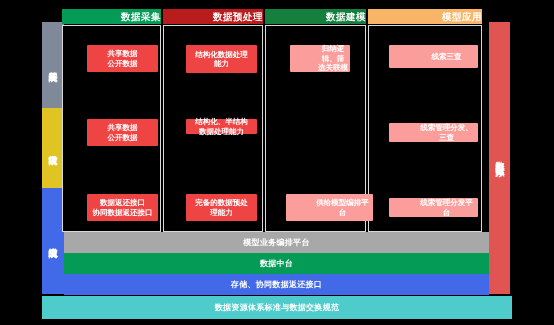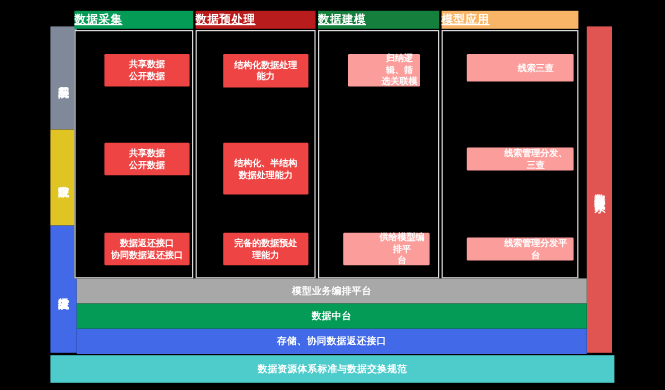--- a/index.html
+++ b/index.html
@@ -63,26 +63,25 @@
     text-orientation: upright;
     letter-spacing: 1px;
   }
 
   
   .col-head {
     position: absolute;
     top: 9px;
     height: 15px;
     line-height: 15px;
-    text-align: left;
+    text-align: right;
     color: #ffffff;
     font-size: 9.5px;
     font-weight: bold;
     letter-spacing: 0.5px;
-    text-decoration: underline;
   }
 
   
   .col-body {
     position: absolute;
     top: 25px;
     height: 207px;
     background: #000000;
     border: 1px solid #d9d9d9;
     box-sizing: border-box;
@@ -156,26 +155,26 @@
   <div class="col-body" style="left:163px; width:100px;"></div>
   <div class="col-body" style="left:265px; width:101px;"></div>
   <div class="col-body" style="left:368px; width:114px;"></div>
 
   <div class="chip teal" style="left:87px; width:71px; top:45px; height:27px;">共享数据<br>公开数据</div>
   <div class="chip teal" style="left:186px; width:71px; top:45px; height:28px;">结构化数据处理<br>能力</div>
   <div class="chip rose" style="left:290px; width:60px; top:45px; height:27px;">归纳逻辑、筛<br>选关联模</div>
   <div class="chip rose" style="left:389px; width:89px; top:45px; height:23px;">线索三查</div>
 
   <div class="chip teal" style="left:87px; width:71px; top:119px; height:27px;">共享数据<br>公开数据</div>
-  <div class="chip teal" style="left:186px; width:71px; top:119px; height:43px;">结构化、半结构<br>数据处理能力</div>
+  <div class="chip teal" style="left:186px; width:71px; top:119px; height:15px;">结构化、半结构<br>数据处理能力</div>
   <div class="chip rose" style="left:389px; width:89px; top:123px; height:19px;">线索管理分发、三查</div>
 
   <div class="chip teal" style="left:87px; width:71px; top:194px; height:27px;">数据返还接口<br>协同数据返还接口</div>
   <div class="chip teal" style="left:186px; width:71px; top:194px; height:27px;">完备的数据预处<br>理能力</div>
-  <div class="chip rose" style="left:286px; width:72px; top:194px; height:27px;">供给模型编排平<br>台</div>
+  <div class="chip rose" style="left:286px; width:87px; top:194px; height:27px;">供给模型编排平<br>台</div>
   <div class="chip rose" style="left:389px; width:89px; top:198px; height:19px;">线索管理分发平台</div>
 
   <div class="bar bar-gray" style="left:64px; top:232px; width:425px;">模型业务编排平台</div>
   <div class="bar bar-green" style="left:64px; top:253px; width:425px;">数据中台</div>
   <div class="bar bar-blue" style="left:64px; top:274px; width:425px;">存储、协同数据返还接口</div>
 
   <div class="bar-foot">数据资源体系标准与数据交换规范</div>
 
 </div>
 

